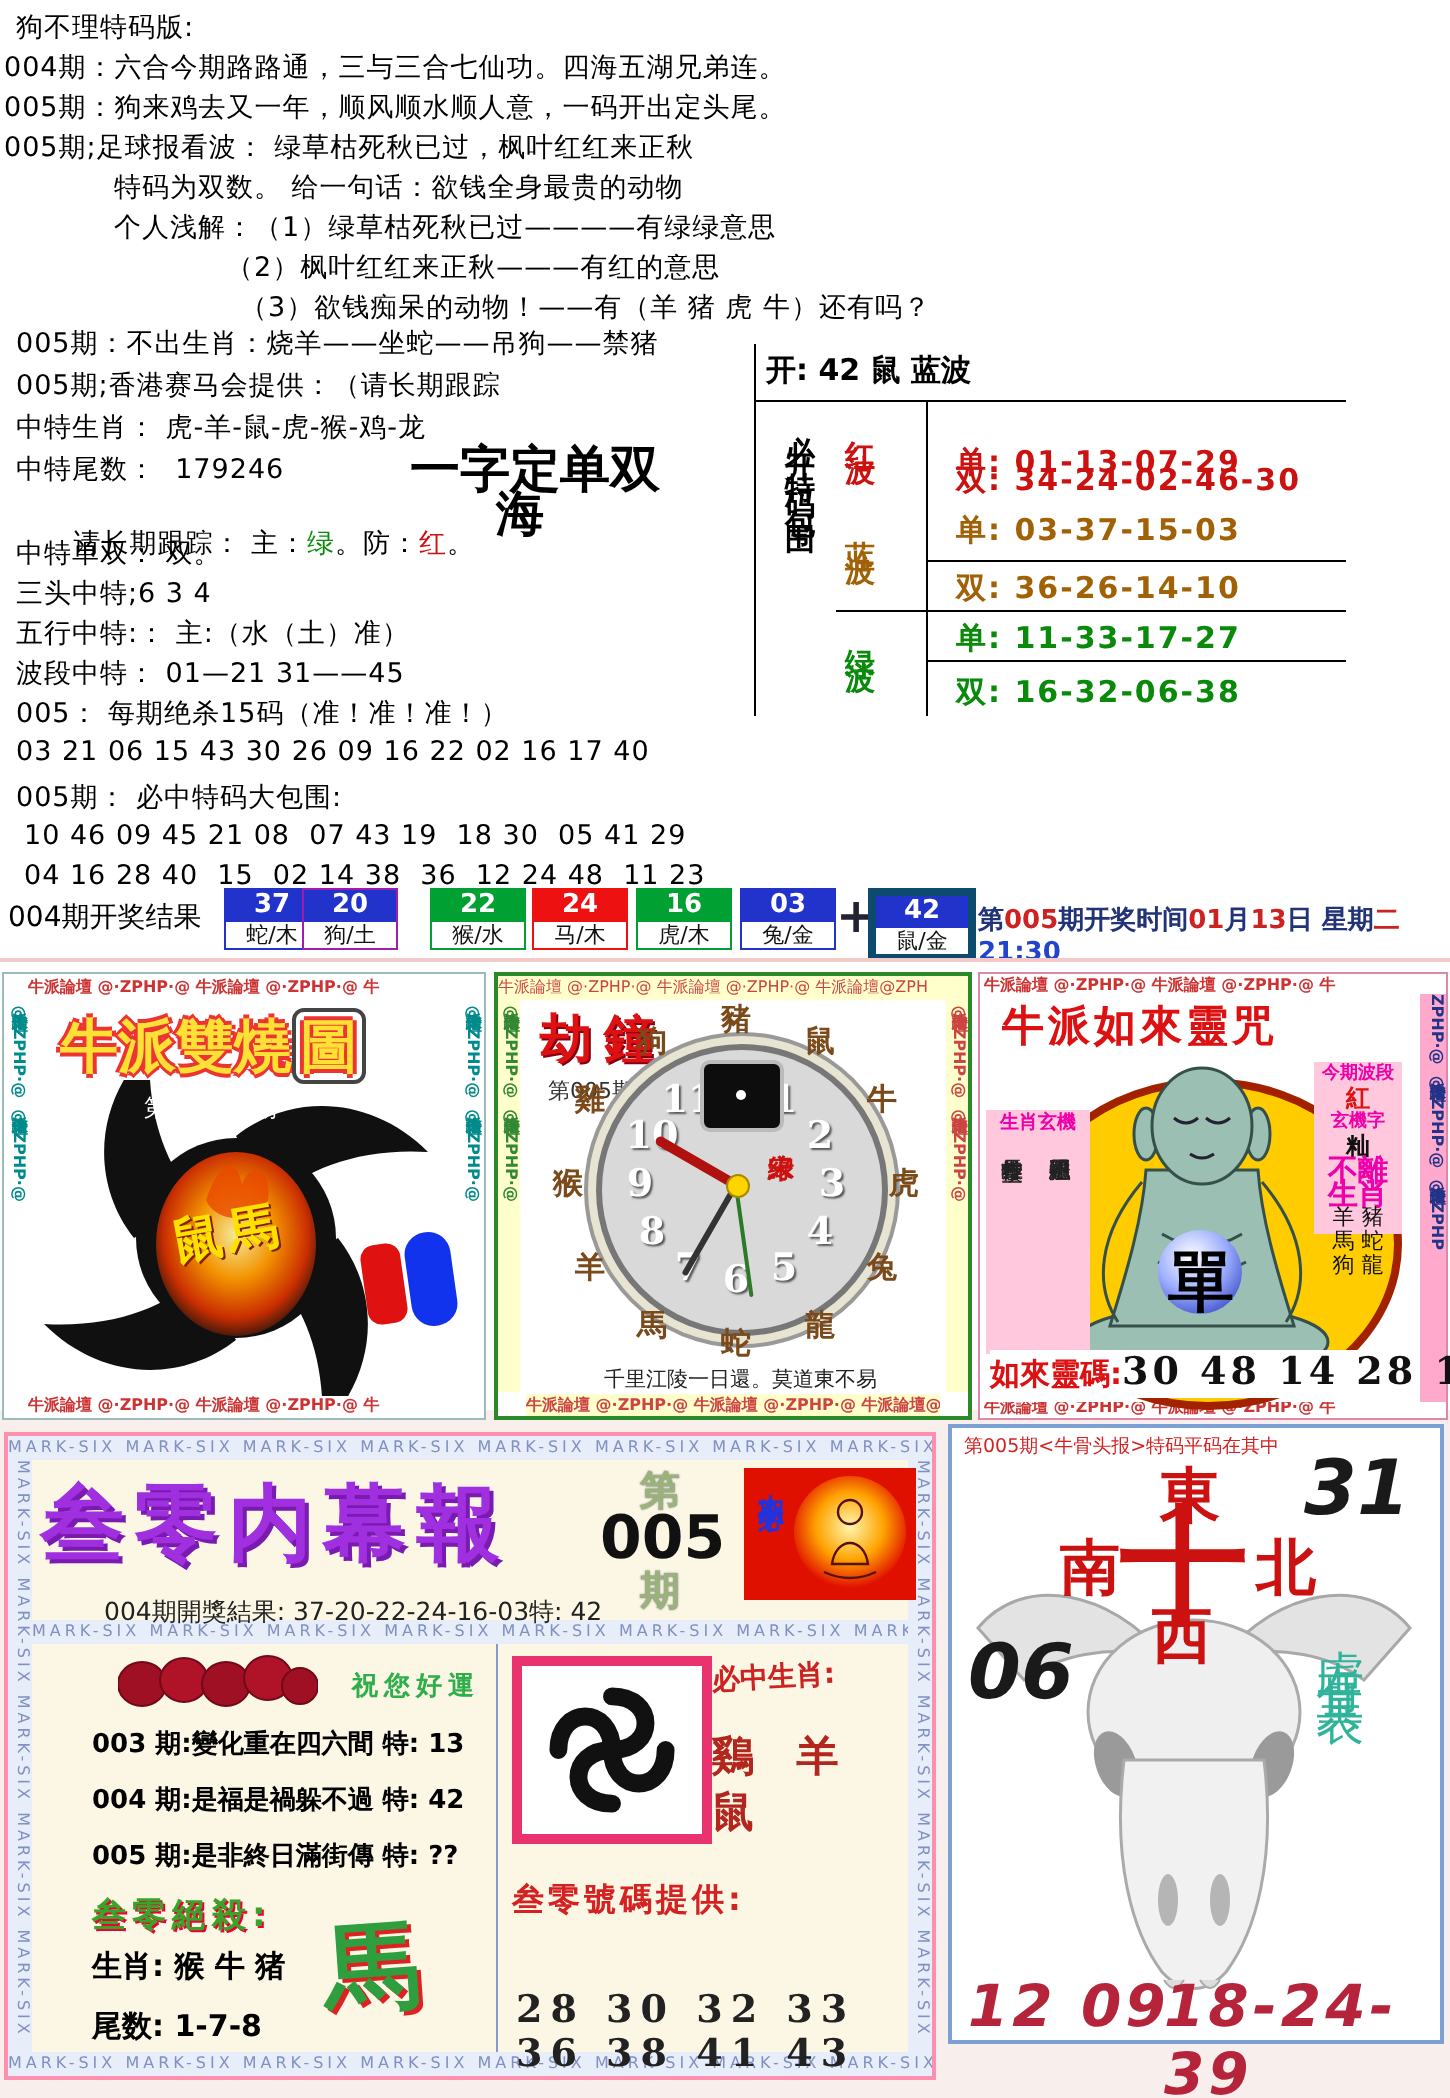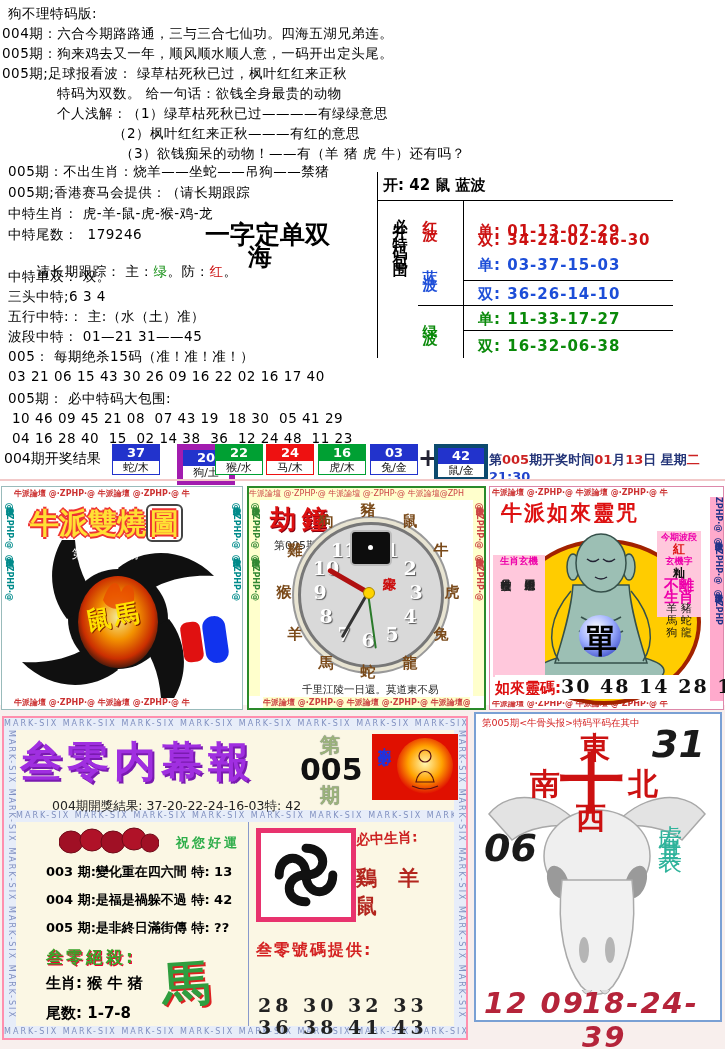--- a/index.html
+++ b/index.html
@@ -4,21 +4,21 @@
 <style>
   html,body{margin:0;padding:0;background:#fff;}
   #page{position:relative;width:725px;height:1049px;background:#fff;overflow:hidden;
         font-family:"DejaVu Sans","Liberation Sans",sans-serif;color:#000;}
   .abs{position:absolute;}
   
   .tl{position:absolute;font-size:13.5px;white-space:pre;letter-spacing:0.5px;}
   .overlay-big{position:absolute;font-size:25px;font-weight:bold;
                text-shadow:1px 1px 0 #fff,-1px -1px 0 #fff;}
   .overlay-sub{position:absolute;font-size:24px;font-weight:bold;}
-  .cg{color:#0a8a0a;} .cr{color:#cc1111;} .cb{color:#1d4ed8;}
+  .cg{color:#0a8a0a;} .cr{color:#cc1111;} .cb{color:#a16207;}
   
   .vline{position:absolute;width:1px;background:#000;}
   .hline{position:absolute;height:1px;background:#000;}
   .vtext{writing-mode:vertical-rl;text-orientation:upright;}
   .side-label{position:absolute;font-size:15px;font-weight:bold;letter-spacing:9px;}
   .wave{position:absolute;font-size:15px;font-weight:bold;letter-spacing:7px;}
   .trow{position:absolute;font-size:15px;font-weight:bold;white-space:pre;letter-spacing:1px;}
   
   .ball{position:absolute;width:46px;height:29px;background:#fff;text-align:center;}
   .ball .bn{display:block;height:16px;line-height:16px;color:#fff;font-size:13px;font-weight:bold;}
@@ -98,21 +98,21 @@
     <div class="trow cg" style="left:478px;top:310px"><span>单:</span> <span>11-33-17-27</span></div>
     <div class="trow cg" style="left:478px;top:337px"><span>双:</span> <span>16-32-06-38</span></div>
   </div>
 
   <div>
     <div class="abs" style="left:4px;top:450px;font-size:14px">004期开奖结果</div>
     <div class="ball" style="left:112px;top:444px;border:1px solid #2233cc">
         <span class="bn" style="background:#2233cc">37</span>
         <span class="bz">蛇/木</span>
       </div>
-    <div class="ball" style="left:177px;top:444px;border:6px solid #a21caf">
+    <div class="ball" style="left:151px;top:444px;border:1px solid #a21caf">
         <span class="bn" style="background:#2233cc">20</span>
         <span class="bz">狗/土</span>
       </div>
     <div class="ball" style="left:215px;top:444px;border:1px solid #00a033">
         <span class="bn" style="background:#00a033">22</span>
         <span class="bz">猴/水</span>
       </div>
     <div class="ball" style="left:266px;top:444px;border:1px solid #ee1111">
         <span class="bn" style="background:#ee1111">24</span>
         <span class="bz">马/木</span>
@@ -332,19 +332,19 @@
       <ellipse cx="126" cy="198" rx="5" ry="13" fill="#b5b5b5"></ellipse>
       <path d="M98,238 q5,8 10,0 M116,238 q5,8 10,0" fill="#ddd" stroke="#aaa"></path>
     </svg>
     <div class="abs" style="left:6px;top:3px;font-size:9.5px;color:#d42222;z-index:2">第005期&lt;牛骨头报&gt;特码平码在其中</div>
     <div class="dirchar" style="left:104px;top:14px;z-index:2">東</div>
     <div class="dirchar" style="left:54px;top:50px;z-index:2">南</div>
     <div class="dirchar" style="left:84px;top:26px;font-size:64px;z-index:2">十</div>
     <div class="dirchar" style="left:152px;top:50px;z-index:2">北</div>
     <div class="dirchar" style="left:100px;top:84px;z-index:2">西</div>
     <div class="hand-num" style="left:176px;top:8px;z-index:2">31</div>
-    <div class="hand-num" style="left:8px;top:112px;z-index:2">06</div>
+    <div class="hand-num" style="left:8px;top:100px;z-index:2">06</div>
     <div class="abs vtext" style="left:178px;top:92px;font-size:24px;color:#2fb39b;font-family:'DejaVu Serif',serif;letter-spacing:8px;z-index:2">虛有其表</div>
     <div class="hand-red" style="left:8px;top:272px;z-index:2">12  09</div>
     <div class="hand-red" style="left:106px;top:272px;z-index:2">18-24-39</div>
   </div>
 
 </div>
 
 </body></html>

